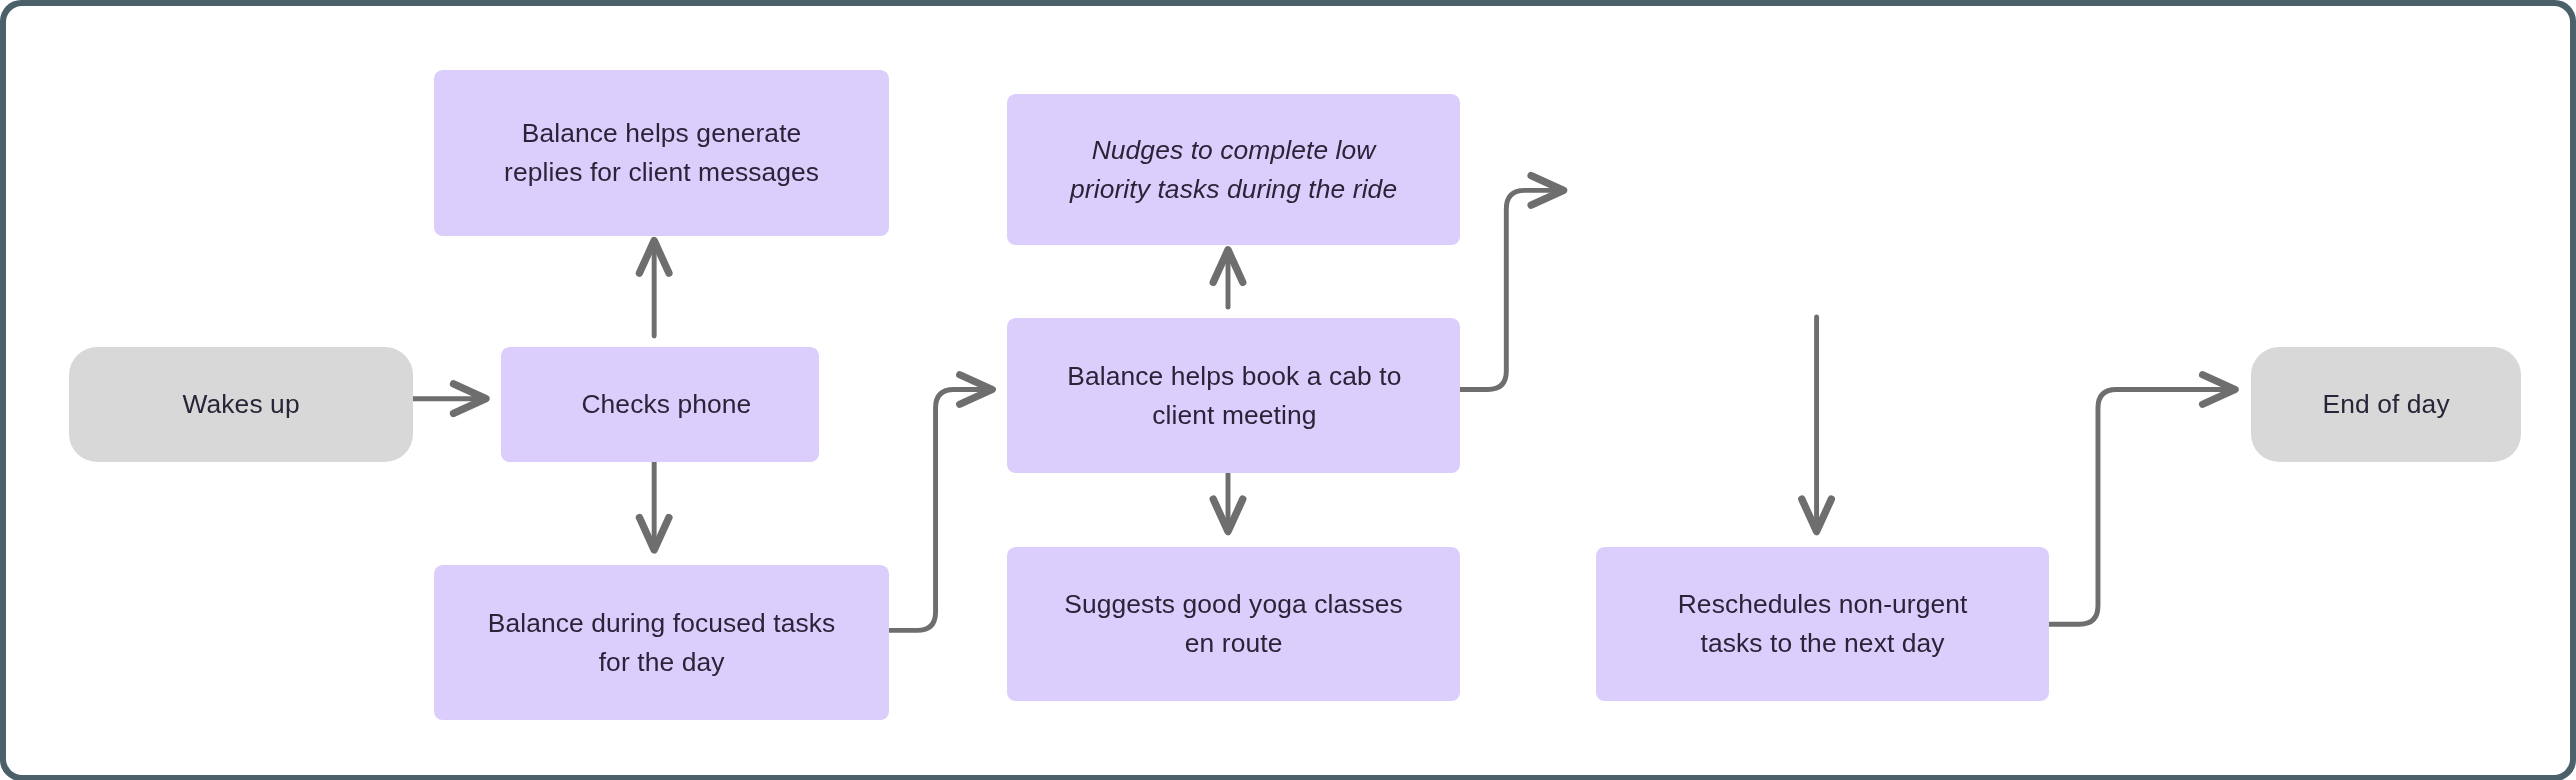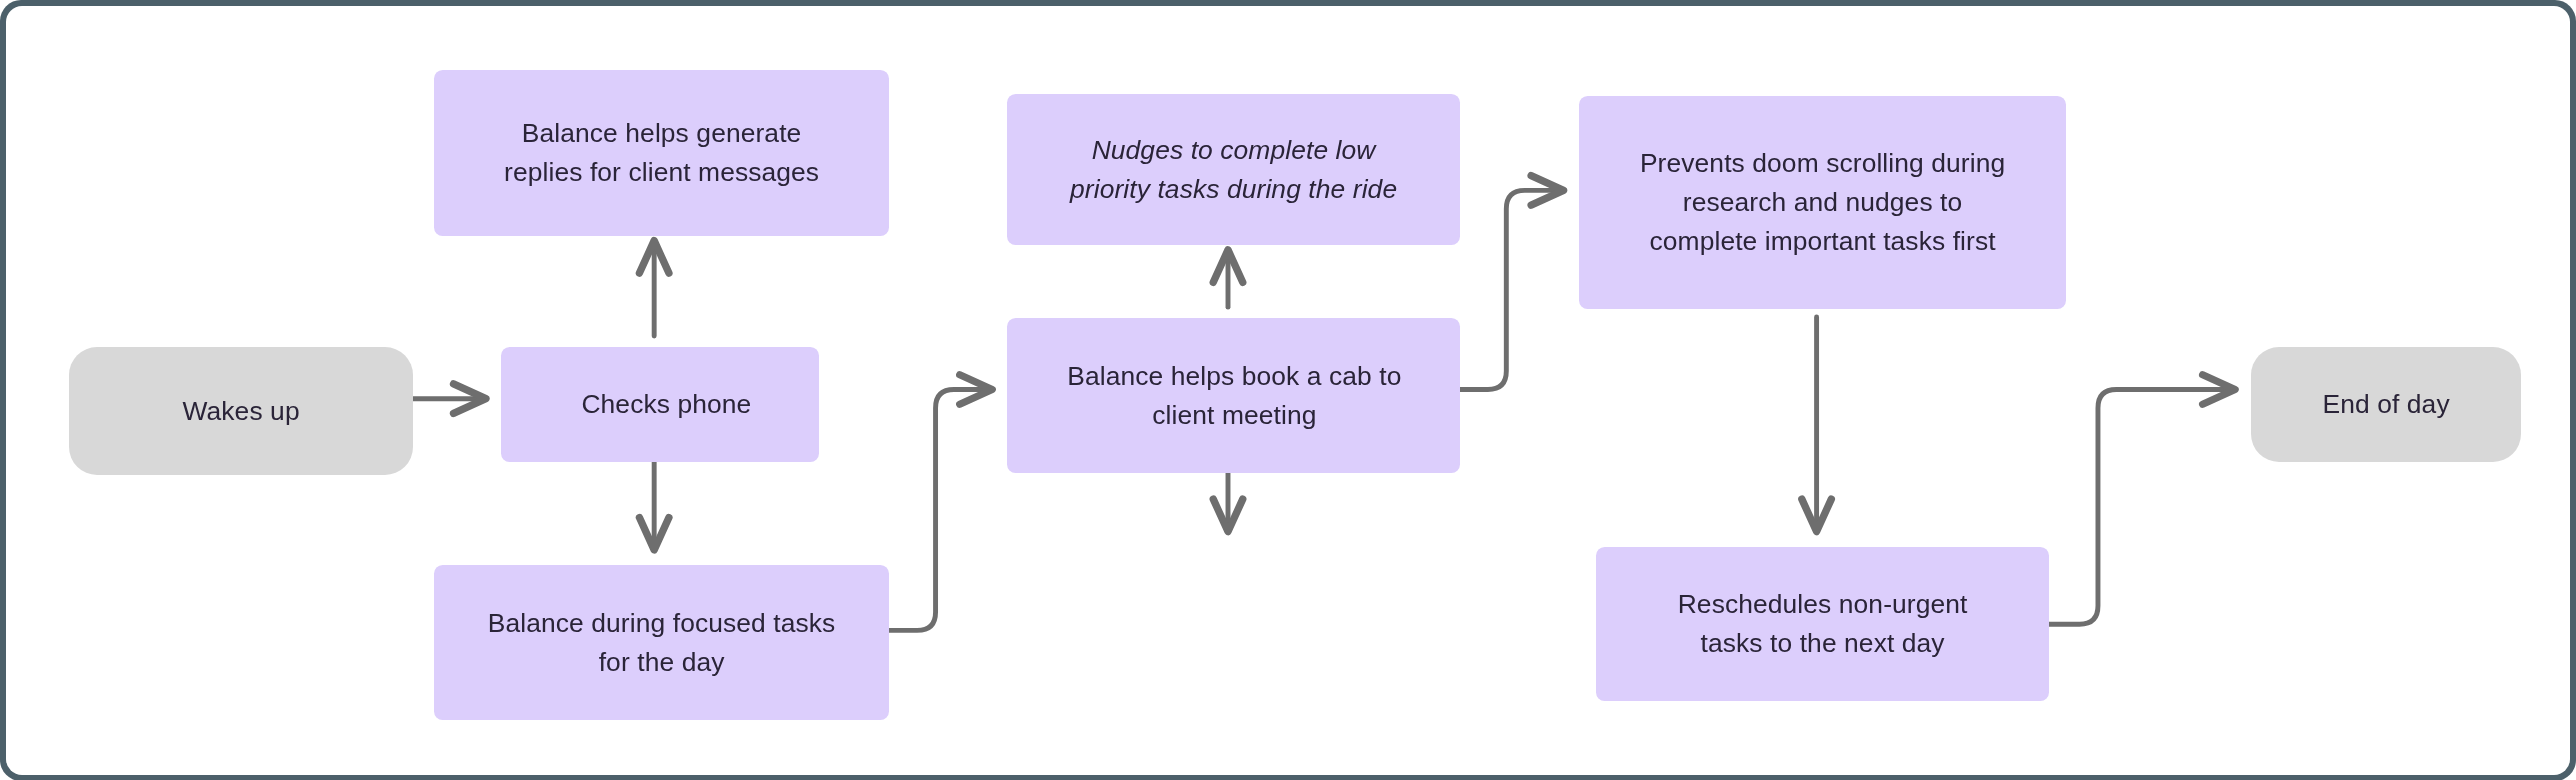--- a/index.html
+++ b/index.html
@@ -94,21 +94,21 @@
         <path d="M 1989,742 L 1989,852"></path>
 
         <path d="M 2360,624 L 2412,624 Q 2442,624 2442,594 L 2442,330 Q 2442,300 2472,300 L 2532,300"></path>
 
         <path d="M 2947,506 L 2947,852"></path>
 
         <path d="M 3318,1006 L 3375,1006 Q 3405,1006 3405,976 L 3405,654 Q 3405,624 3435,624 L 3625,624"></path>
       </g>
     </svg>
 
-    <div class="node node-terminal" style="left:63px; top:341px; width:344px; height:128px;">
+    <div class="node node-terminal" style="left:63px; top:341px; width:344px; height:115px;">
       <span class="node-label">Wakes up</span>
     </div>
 
     <div class="node node-process" style="left:495px; top:341px; width:318px; height:115px;padding-left:31px;">
       <span class="node-label">Checks phone</span>
     </div>
 
     <div class="node node-process" style="left:428px; top:64px; width:455px; height:166px;">
       <span class="node-label">Balance helps generate
 replies for client messages</span>
@@ -122,26 +122,25 @@
     <div class="node node-process" style="left:1001px; top:312px; width:453px; height:155px;padding-left:20px;">
       <span class="node-label">Balance helps book a cab to
 client meeting</span>
     </div>
 
     <div class="node node-process" style="left:1001px; top:88px; width:453px; height:151px;font-style:italic;">
       <span class="node-label">Nudges to complete low
 priority tasks during the ride</span>
     </div>
 
+    <div class="node node-process" style="left:1001px; top:541px; width:453px; height:154px;">
+      <span class="node-label">Suggests good yoga classes
+en route</span>
+    </div>
 
-    <div class="node node-process" style="left:1573px; top:90px; width:487px; height:213px;">
-      <span class="node-label">Prevents doom scrolling during
-research and nudges to
-complete important tasks first</span>
-    </div>
 
     <div class="node node-process" style="left:1590px; top:541px; width:453px; height:154px;">
       <span class="node-label">Reschedules non-urgent
 tasks to the next day</span>
     </div>
 
     <div class="node node-terminal" style="left:2245px; top:341px; width:270px; height:115px;">
       <span class="node-label">End of day</span>
     </div>
 

